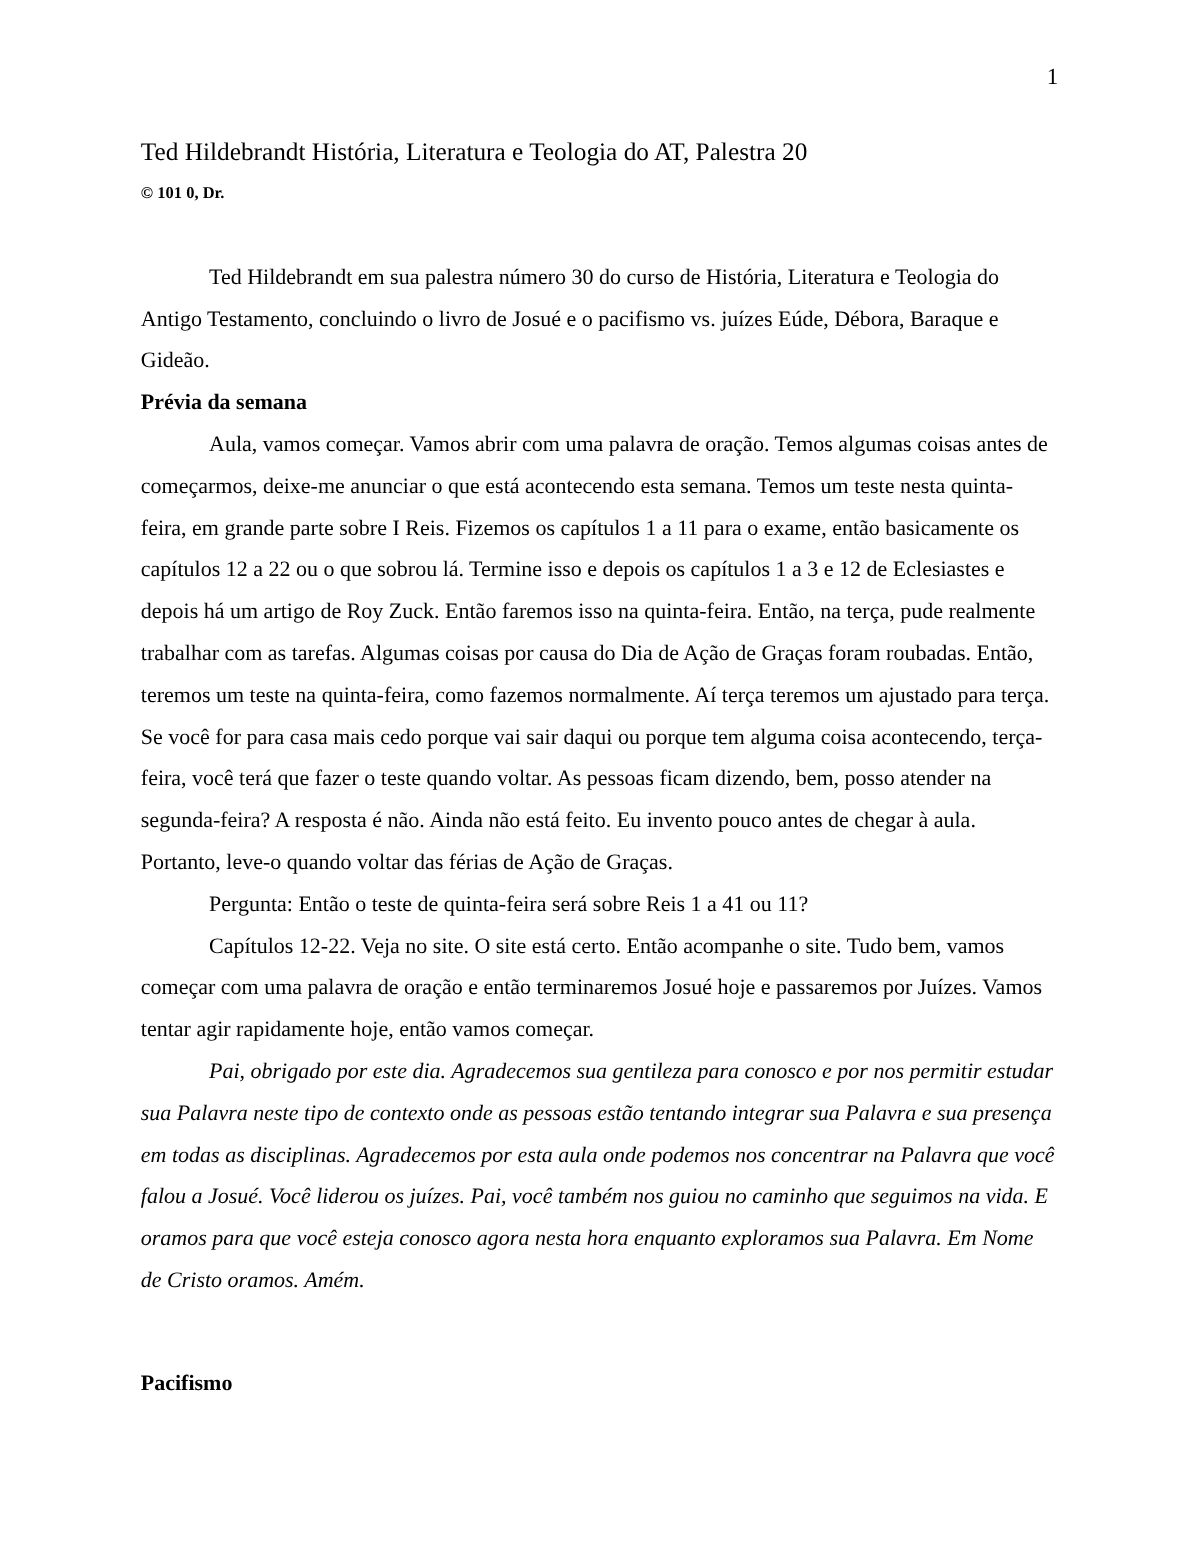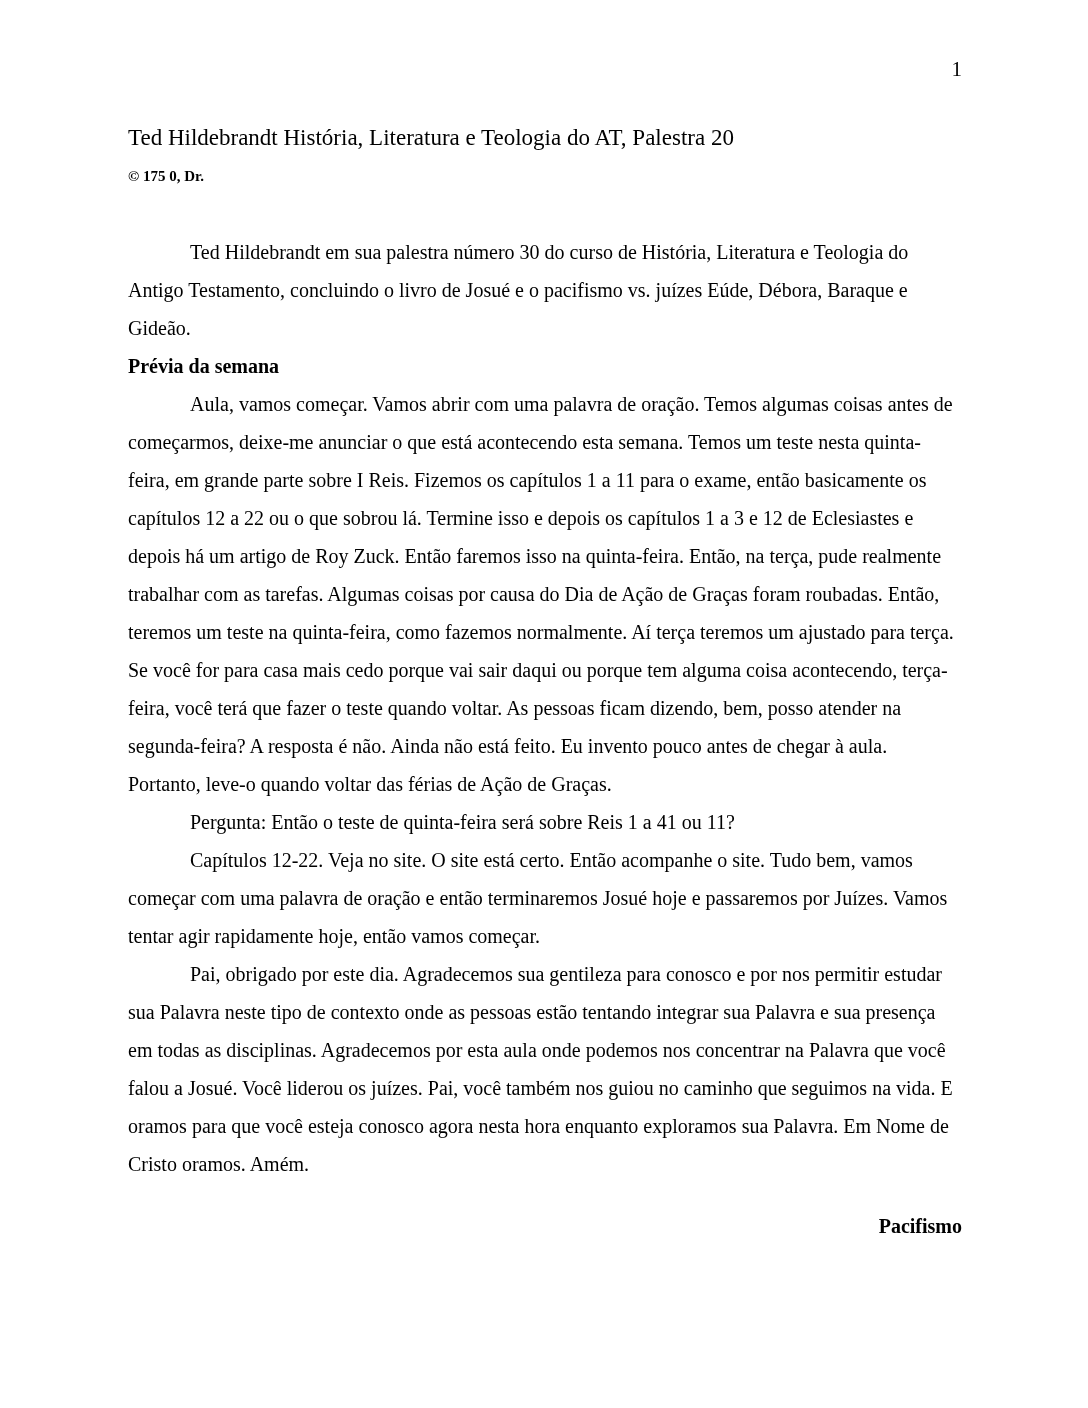--- a/index.html
+++ b/index.html
@@ -46,38 +46,39 @@
   .body-text p {
     margin: 0;
   }
   .body-text p.indent {
     text-indent: 62px;
   }
   .body-text p.section-heading {
     font-weight: bold;
   }
   .body-text p.prayer {
+    font-style: italic;
   }
   .body-text p.centered-heading {
-    text-align: right;
+    text-align: left;
     font-weight: bold;
-    margin-top: 24px;
+    margin-top: 56px;
   }
 </style>
 </head>
 <body>
 
 <div class="page">
   <div class="content">
 
     <div class="page-number">1</div>
 
     <h1 class="doc-title">Ted Hildebrandt História, Literatura e Teologia do AT, Palestra 20</h1>
 
-    <div class="copyright">© 175 0, Dr.</div>
+    <div class="copyright">© 101 0, Dr.</div>
 
     <div class="body-text">
 
       <p class="indent">Ted Hildebrandt em sua palestra número 30 do curso de História, Literatura e Teologia do Antigo Testamento, concluindo o livro de Josué e o pacifismo vs. juízes Eúde, Débora, Baraque e Gideão.</p>
 
       <p class="section-heading">Prévia da semana</p>
 
       <p class="indent">Aula, vamos começar. Vamos abrir com uma palavra de oração. Temos algumas coisas antes de começarmos, deixe-me anunciar o que está acontecendo esta semana. Temos um teste nesta quinta-feira, em grande parte sobre I Reis. Fizemos os capítulos 1 a 11 para o exame, então basicamente os capítulos 12 a 22 ou o que sobrou lá. Termine isso e depois os capítulos 1 a 3 e 12 de Eclesiastes e depois há um artigo de Roy Zuck. Então faremos isso na quinta-feira. Então, na terça, pude realmente trabalhar com as tarefas. Algumas coisas por causa do Dia de Ação de Graças foram roubadas. Então, teremos um teste na quinta-feira, como fazemos normalmente. Aí terça teremos um ajustado para terça. Se você for para casa mais cedo porque vai sair daqui ou porque tem alguma coisa acontecendo, terça-feira, você terá que fazer o teste quando voltar. As pessoas ficam dizendo, bem, posso atender na segunda-feira? A resposta é não. Ainda não está feito. Eu invento pouco antes de chegar à aula. Portanto, leve-o quando voltar das férias de Ação de Graças.</p>
 
       <p class="indent">Pergunta: Então o teste de quinta-feira será sobre Reis 1 a 41 ou 11?</p>

